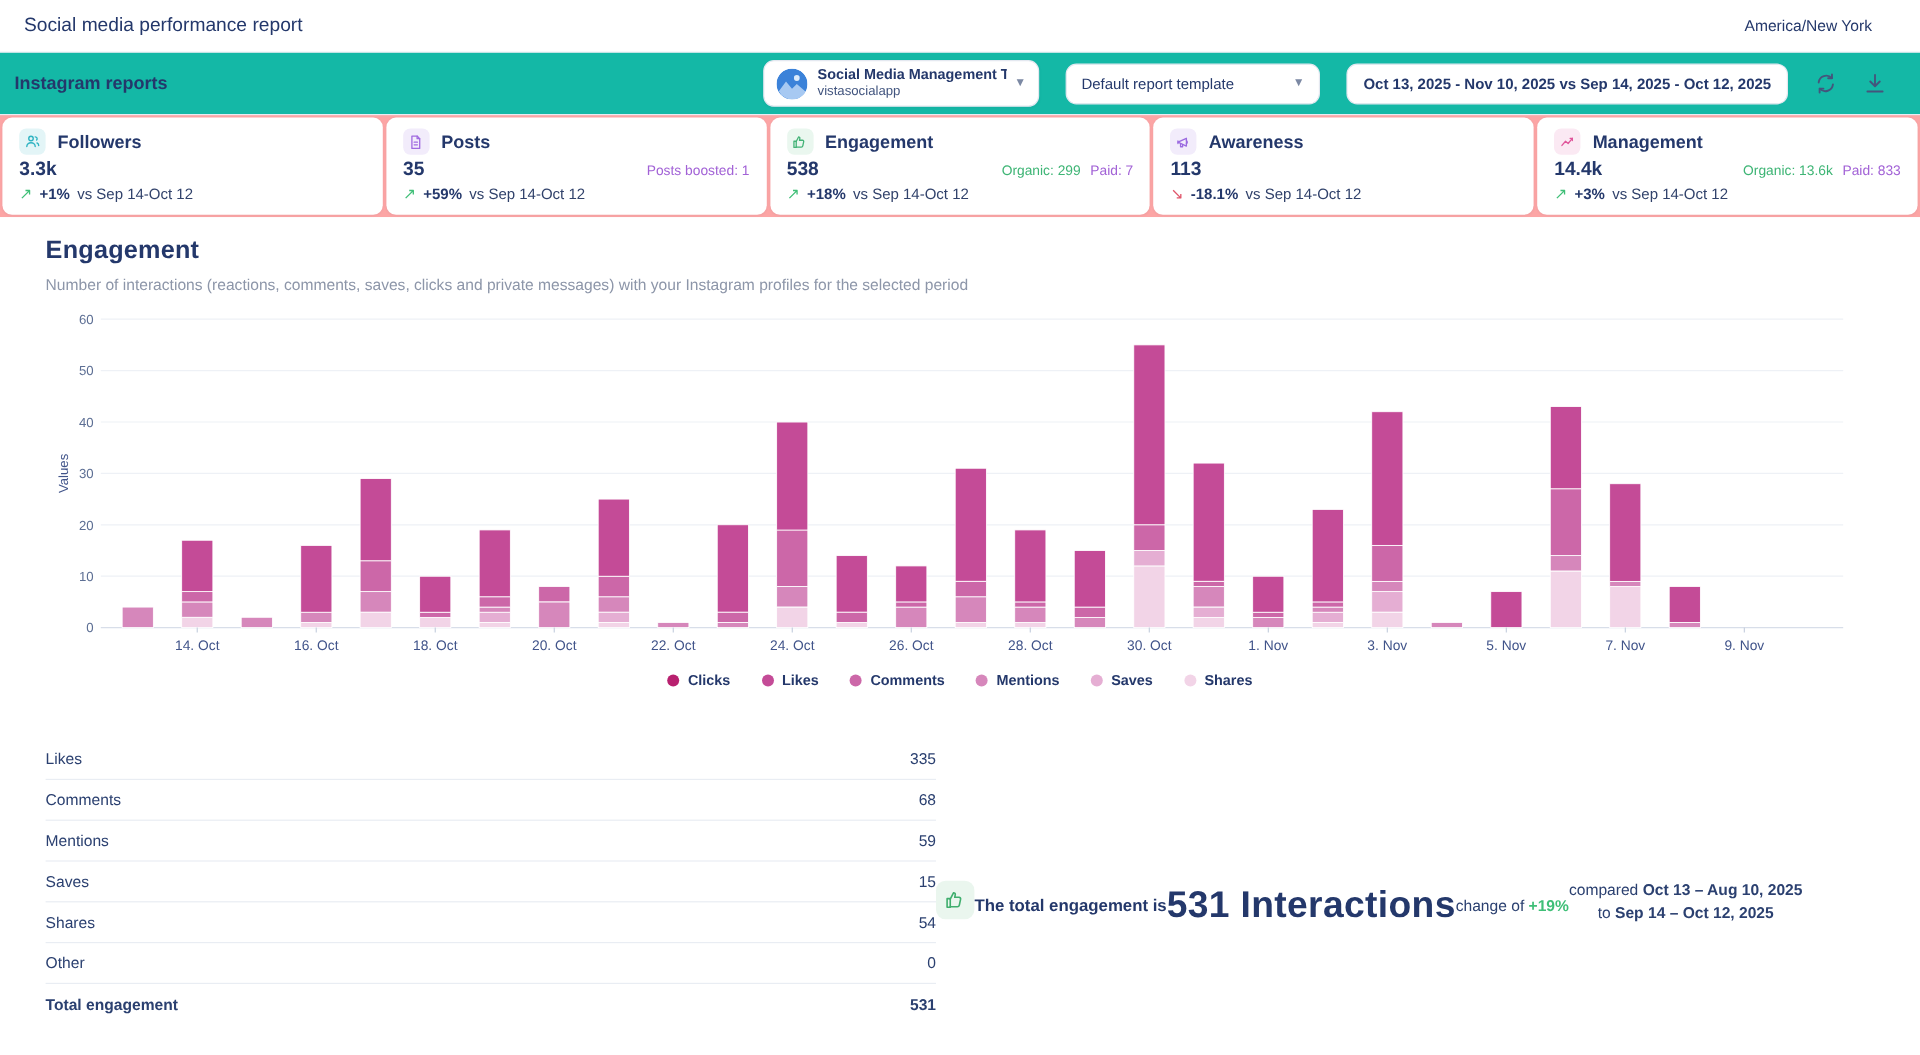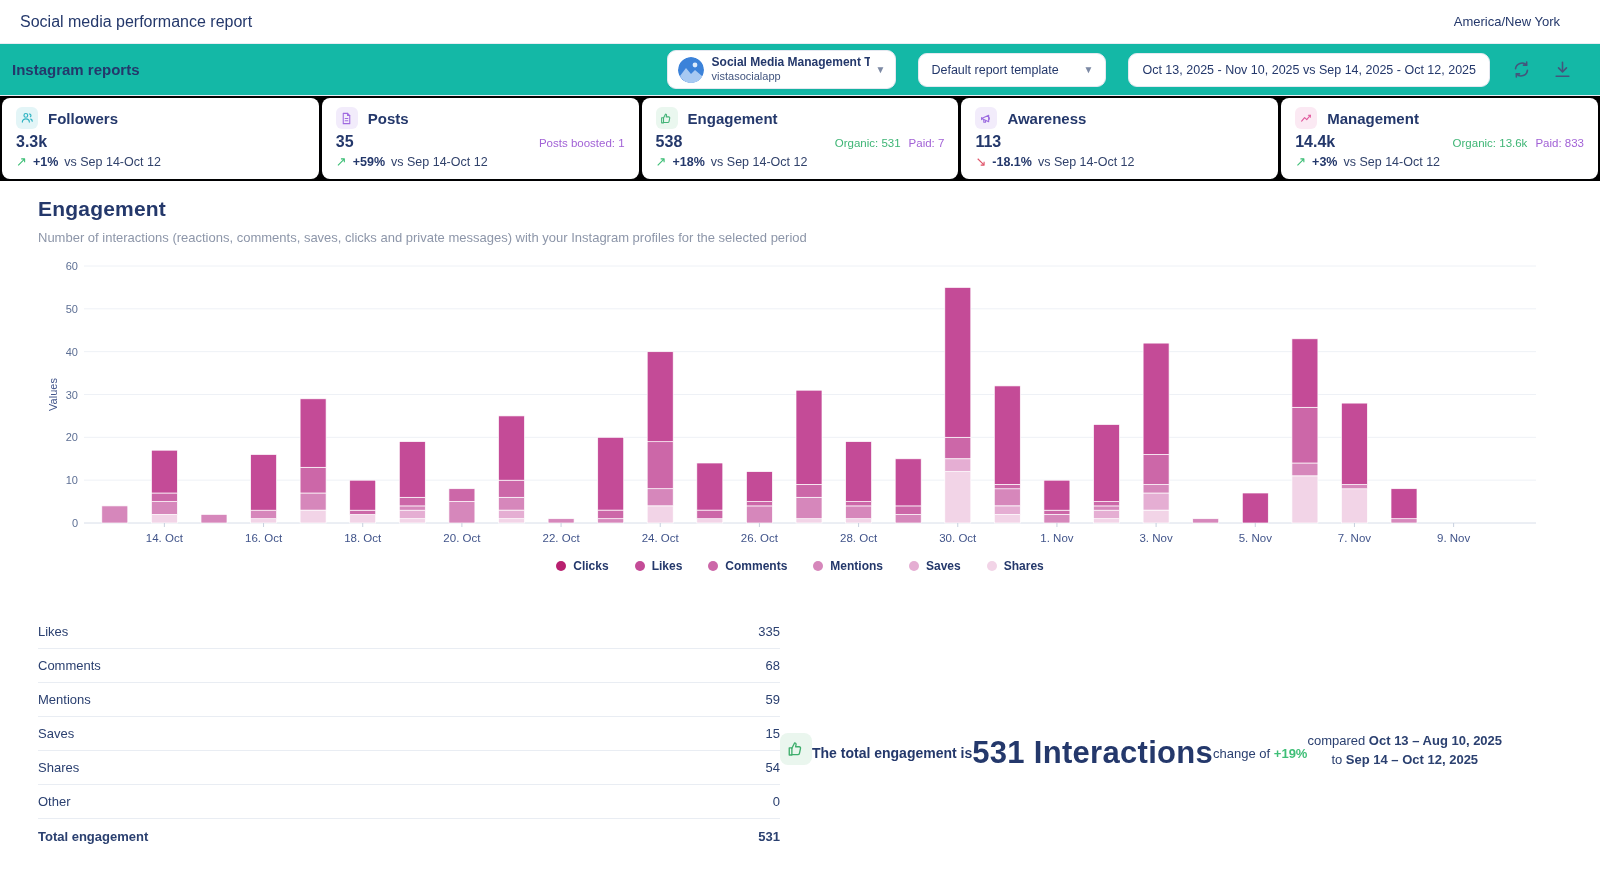--- a/index.html
+++ b/index.html
@@ -13,26 +13,26 @@
   
   .toolbar { height:52px; background:#14b8a6; border-bottom:1px solid #e9ecf3; display:flex; align-items:center; padding:0 28px 0 12px; gap:20px; }
   .section-title { font-size:15px; font-weight:700; color:#24386b; }
   .toolbar-right { margin-left:auto; display:flex; align-items:center; gap:22px; }
   .profile-card { display:flex; align-items:center; gap:8px; border:1px solid #e4e8f0; border-radius:9px; padding:5px 10px; box-shadow:0 1px 2px rgba(30,50,90,.06); cursor:pointer; background:#fff; }
   .avatar { width:26px; height:26px; border-radius:50%; overflow:hidden; flex:0 0 auto; }
   .profile-text { line-height:1.15; }
   .profile-name { font-size:12px; font-weight:600; color:#24386b; max-width:158px; white-space:nowrap; overflow:hidden; }
   .profile-handle { font-size:11px; color:#41547e; }
   .caret { color:#7c89a4; font-size:10px; margin-left:-2px; }
-  .select-box { display:flex; align-items:center; justify-content:space-between; width:188px; border:1px solid #e4e8f0; border-radius:9px; padding:9px 12px; font-size:12.5px; color:#24386b; cursor:pointer; background:#fff; }
-  .date-box { border:1px solid #e4e8f0; border-radius:9px; padding:9px 13px; font-size:12.5px; font-weight:400; color:#24386b; cursor:pointer; background:#fff; white-space:nowrap; }
+  .select-box { display:flex; align-items:center; justify-content:space-between; width:212px; border:1px solid #e4e8f0; border-radius:9px; padding:9px 12px; font-size:12.5px; color:#24386b; cursor:pointer; background:#fff; }
+  .date-box { border:1px solid #e4e8f0; border-radius:9px; padding:9px 13px; font-size:12.5px; font-weight:700; color:#24386b; cursor:pointer; background:#fff; white-space:nowrap; }
   .icon-btn { background:none; border:none; cursor:pointer; color:#44557c; display:flex; align-items:center; }
 
   
-  .kpi-band { background:#000000; padding:2px 2px; display:flex; gap:3px;align-items:center; }
+  .kpi-band { background:#fca5a5; padding:2px 2px; display:flex; gap:3px;align-items:center; }
   .kpi-card { flex:1; background:#fff; border-radius:8px; padding:9px 14px 10px; box-shadow:0 1px 2px rgba(30,50,90,.05); }
   .kpi-head { display:flex; align-items:center; gap:10px; margin-bottom:4px; }
   .kpi-icon { width:22px; height:22px; border-radius:6px; display:flex; align-items:center; justify-content:center; }
   .kpi-label { font-size:15px; font-weight:700; color:#24386b; }
   .kpi-value-row { display:flex; align-items:baseline; justify-content:space-between; }
   .kpi-value { font-size:16px; font-weight:600; color:#24386b; }
   .kpi-extras { font-size:11.5px; font-weight:500; display:flex; gap:8px; }
   .extra-green { color:#3eb575; }
   .extra-purple { color:#a262d6; }
   .kpi-change-row { display:flex; align-items:center; gap:6px; margin-top:3px; font-size:12.5px; }
@@ -169,21 +169,21 @@
         <svg width="13" height="13" viewBox="0 0 24 24" fill="none" stroke="currentColor" stroke-width="2" stroke-linecap="round" stroke-linejoin="round">
             <path d="M3 10.5h3.5V20H3z"></path>
             <path d="M6.5 11l3.6-7c1-.2 2 .6 2 1.7L11.5 9h4.8c1.1 0 1.9 1 1.7 2.1l-1.4 6.6c-.2 1-1.1 1.8-2.2 1.8H6.5"></path>
           </svg>
       </span>
       <span class="kpi-label">Engagement</span>
     </div>
     <div class="kpi-value-row">
       <span class="kpi-value">538</span>
       <span class="kpi-extras">
-        <span class="extra-green">Organic: 531</span>
+        <span class="extra-green">Organic: 299</span>
         <span class="extra-purple">Paid: 7</span>
       </span>
     </div>
     <div class="kpi-change-row">
       <span class="arrow-up">↗</span>
       <span class="kpi-change">+18%</span>
       <span class="kpi-compare">vs Sep 14-Oct 12</span>
     </div>
   </div>
 

